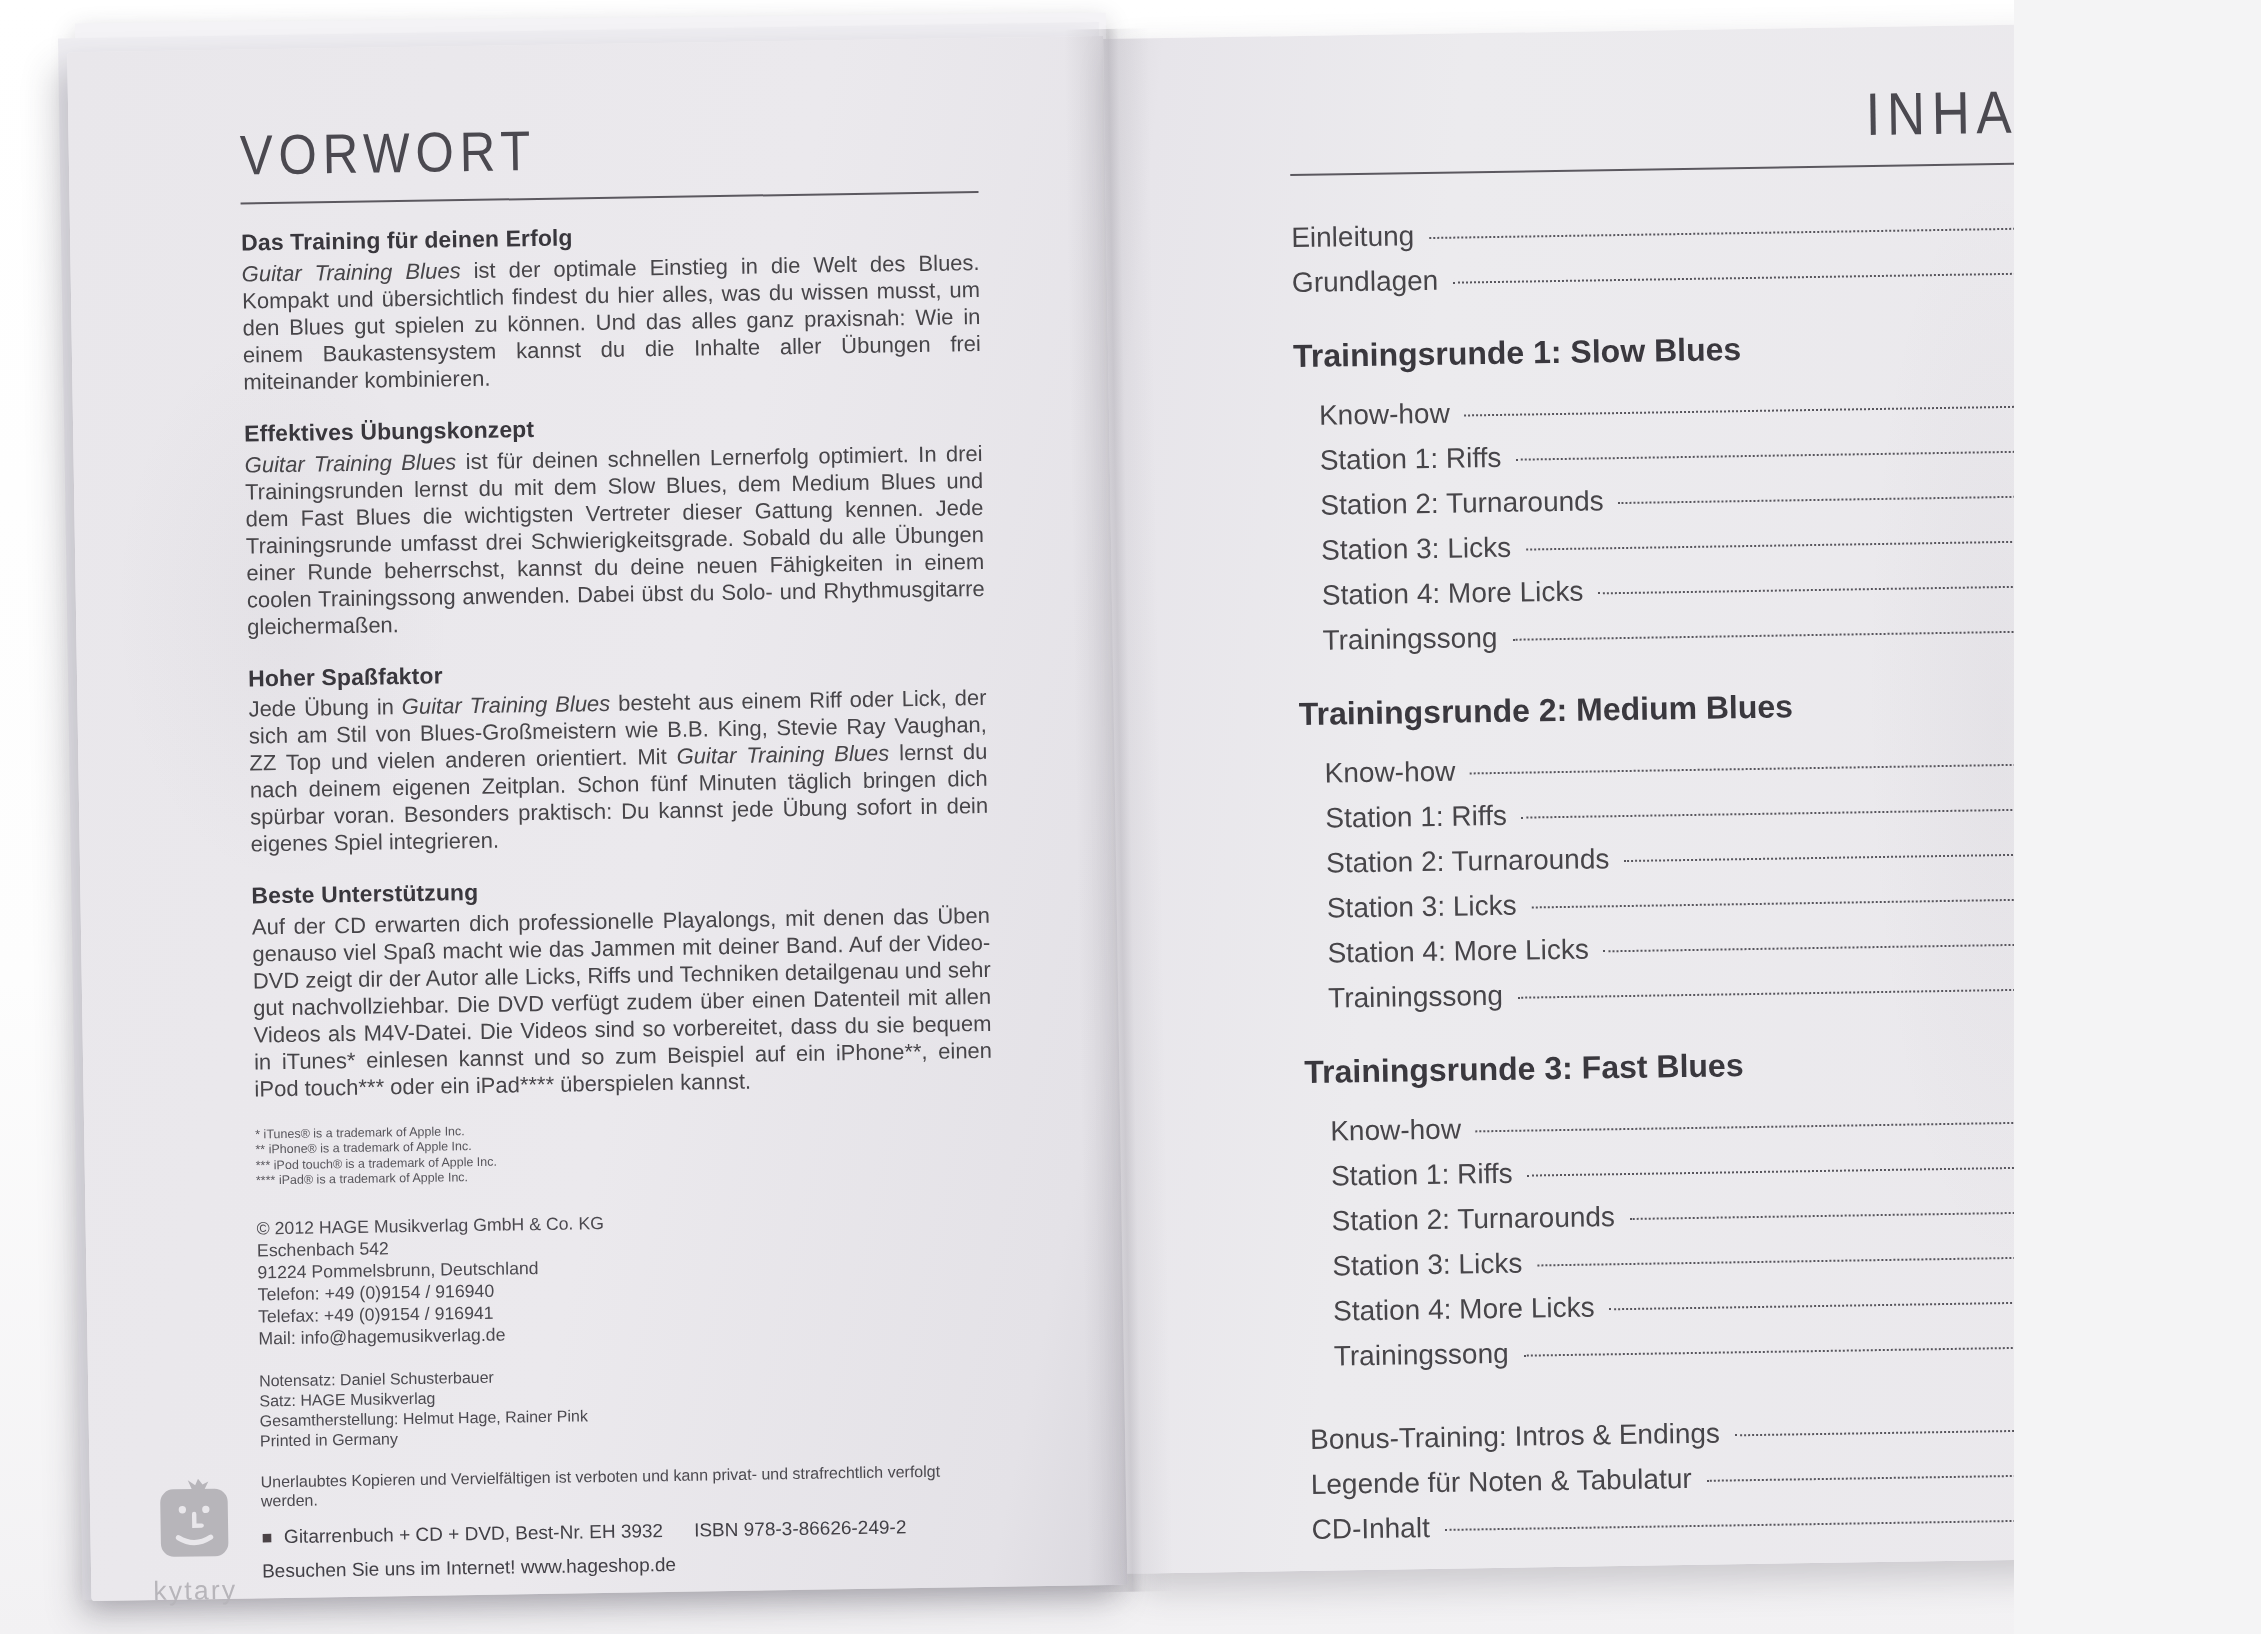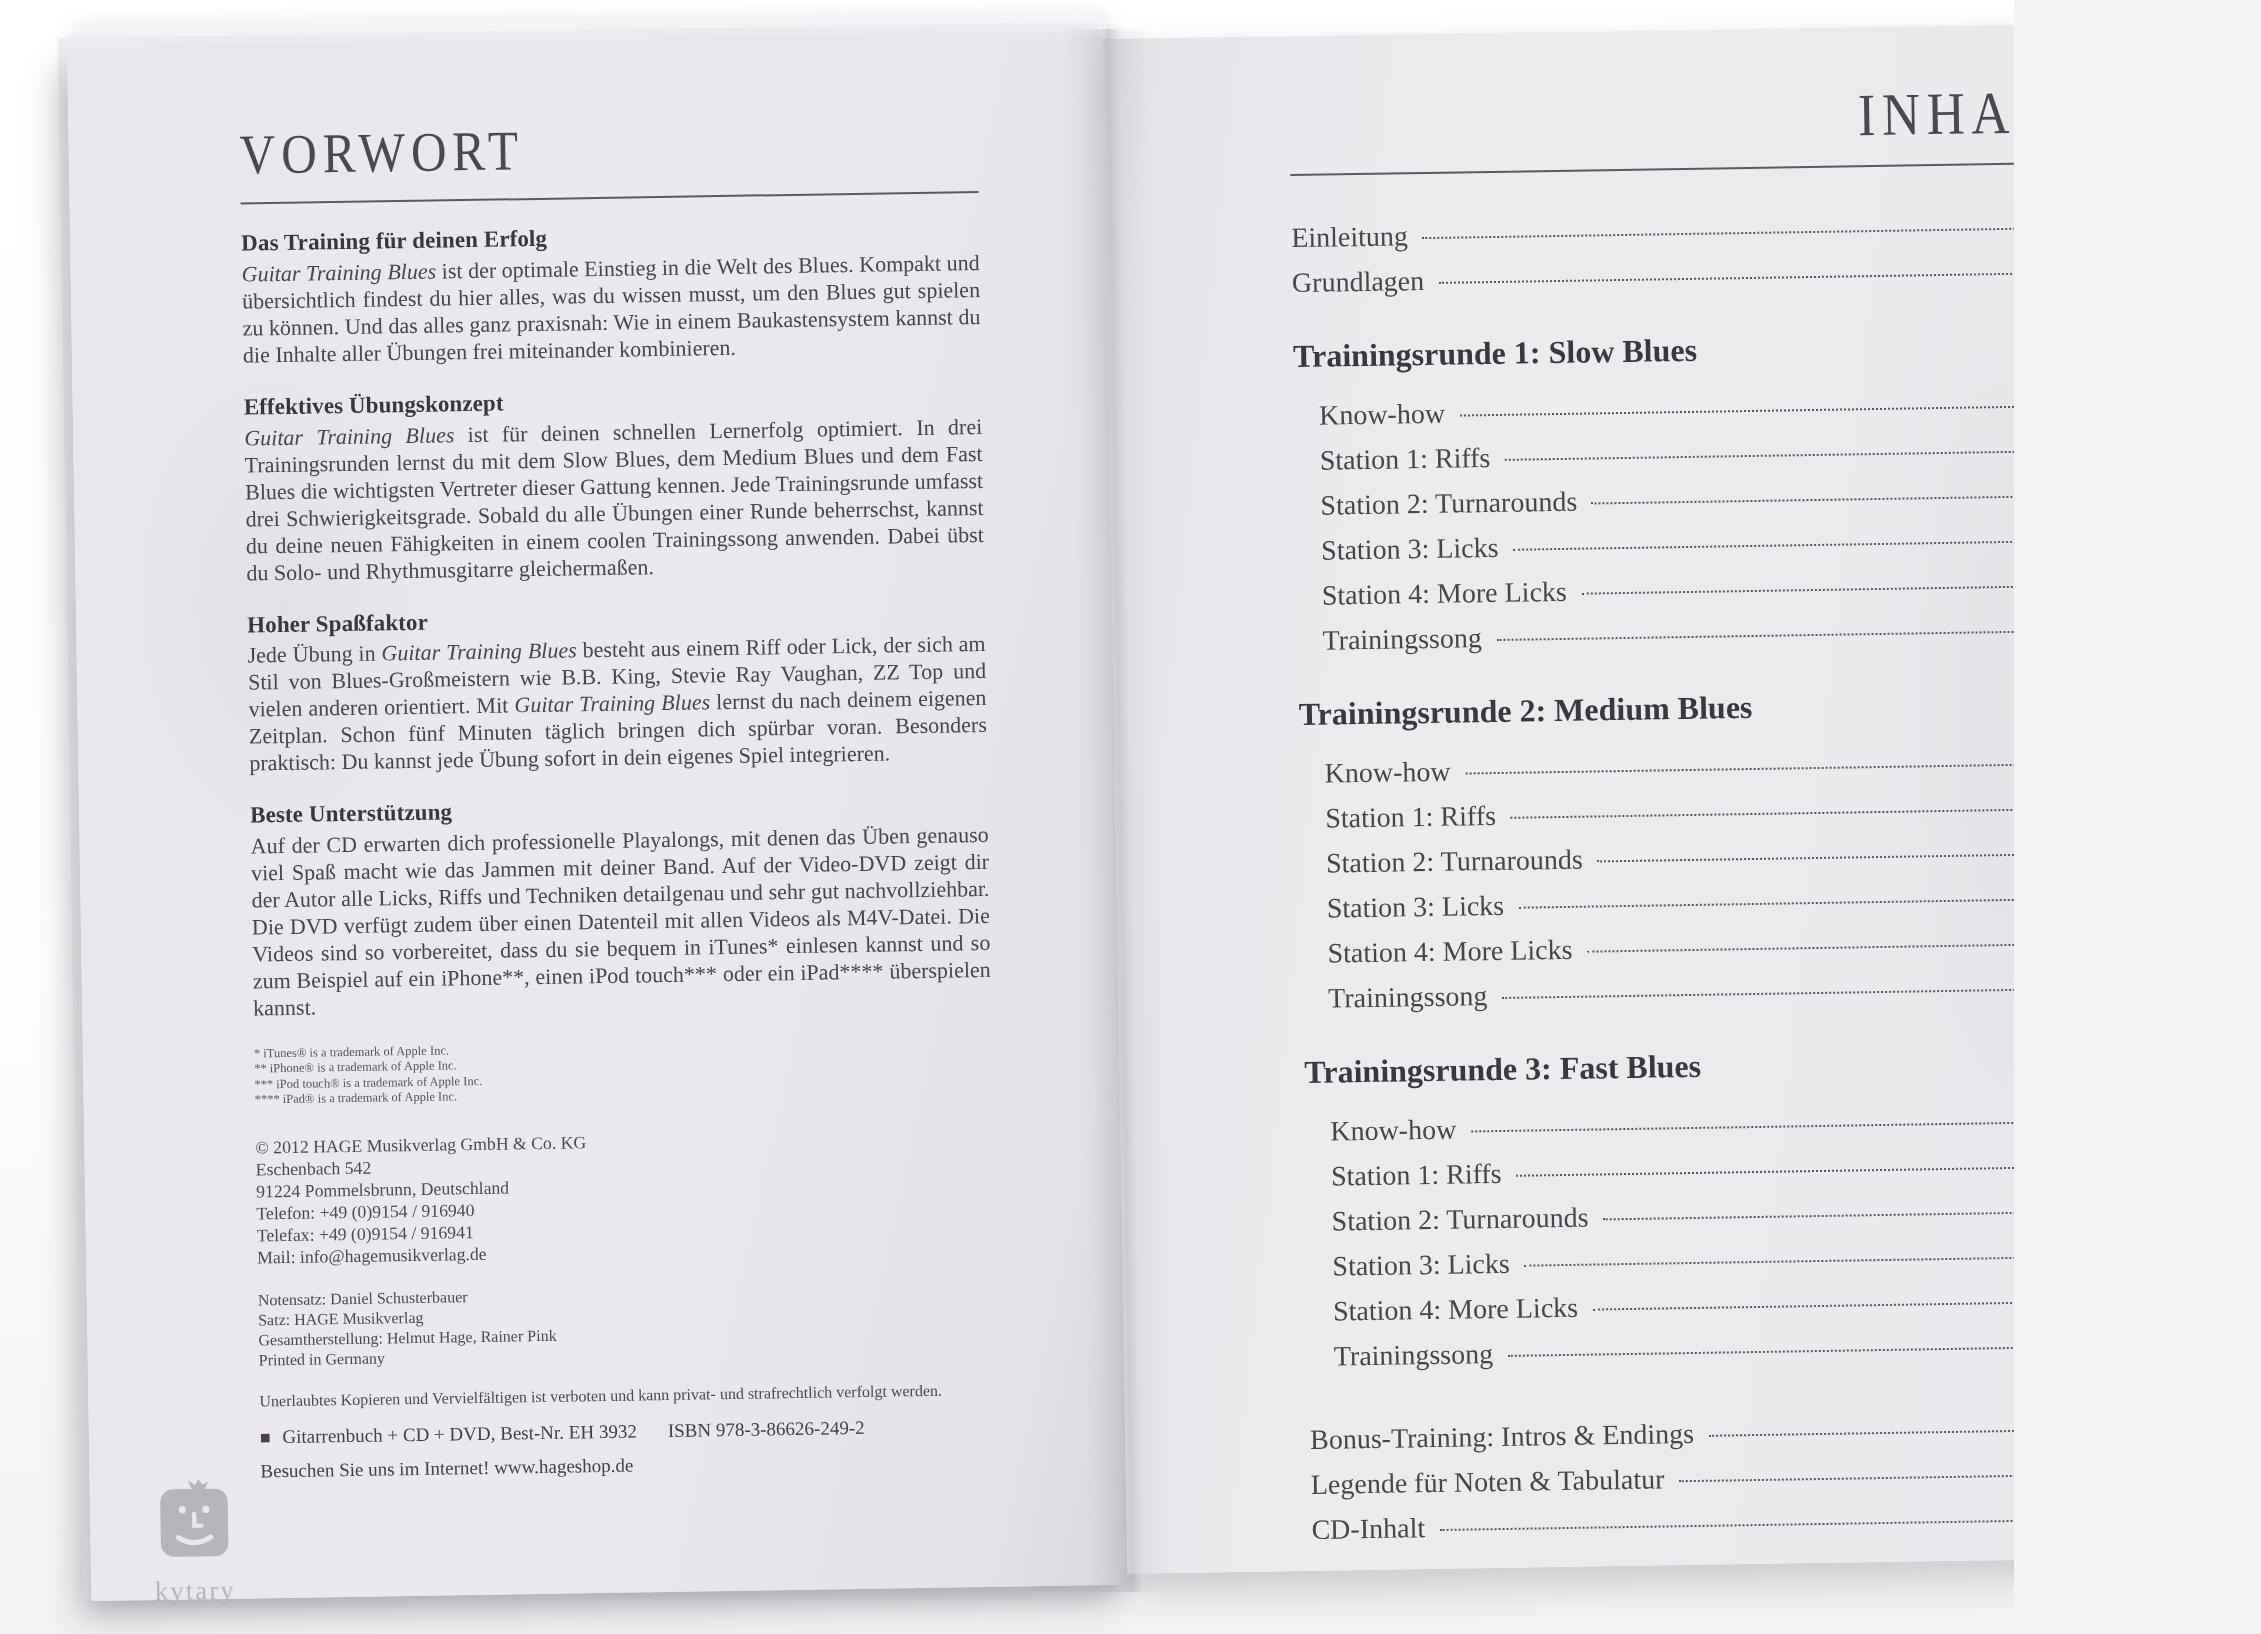--- a/index.html
+++ b/index.html
@@ -1,18 +1,18 @@
 <!DOCTYPE html>
 <html style="font-size:11.8px"><head>
 <meta charset="utf-8">
 <style>
   html,body{margin:0;padding:0;background:#f4f4f5;}
   .stage{position:relative;width:2014px;height:1634px;overflow:hidden;
          background:linear-gradient(180deg,#ffffff 0%,#fdfdfd 60%,#f2f1f3 100%);
-         font-family:Liberation Serif, serif;}
+         font-family:Liberation Sans, sans-serif;}
   .book{position:absolute;left:53px;top:4.4px;width:2113px;height:1619px;
         transform:rotate(-0.9deg);transform-origin:50% 45%;}
   .sheet{position:absolute;}
   .under1{left:29.4px;top:5.9px;width:1031px;height:1572px;background:#f4f3f6;
           box-shadow:0 7.4px 25px rgba(50,46,60,.22);transform:rotate(.3deg);}
   .under2{left:16px;top:17.7px;width:1041px;height:1562px;background:#efeef2;}
   .page{position:absolute;}
   .page.left{left:25px;top:32px;width:1036px;height:1549px;
              background:linear-gradient(103deg,#e9e7eb 0%,#ebe9ed 55%,#e4e2e7 90%,#d9d7dd 100%);
              border-radius:3.7px 0 0 3.7px;box-shadow:-11.8px 16px 34px rgba(55,50,66,.25);}

